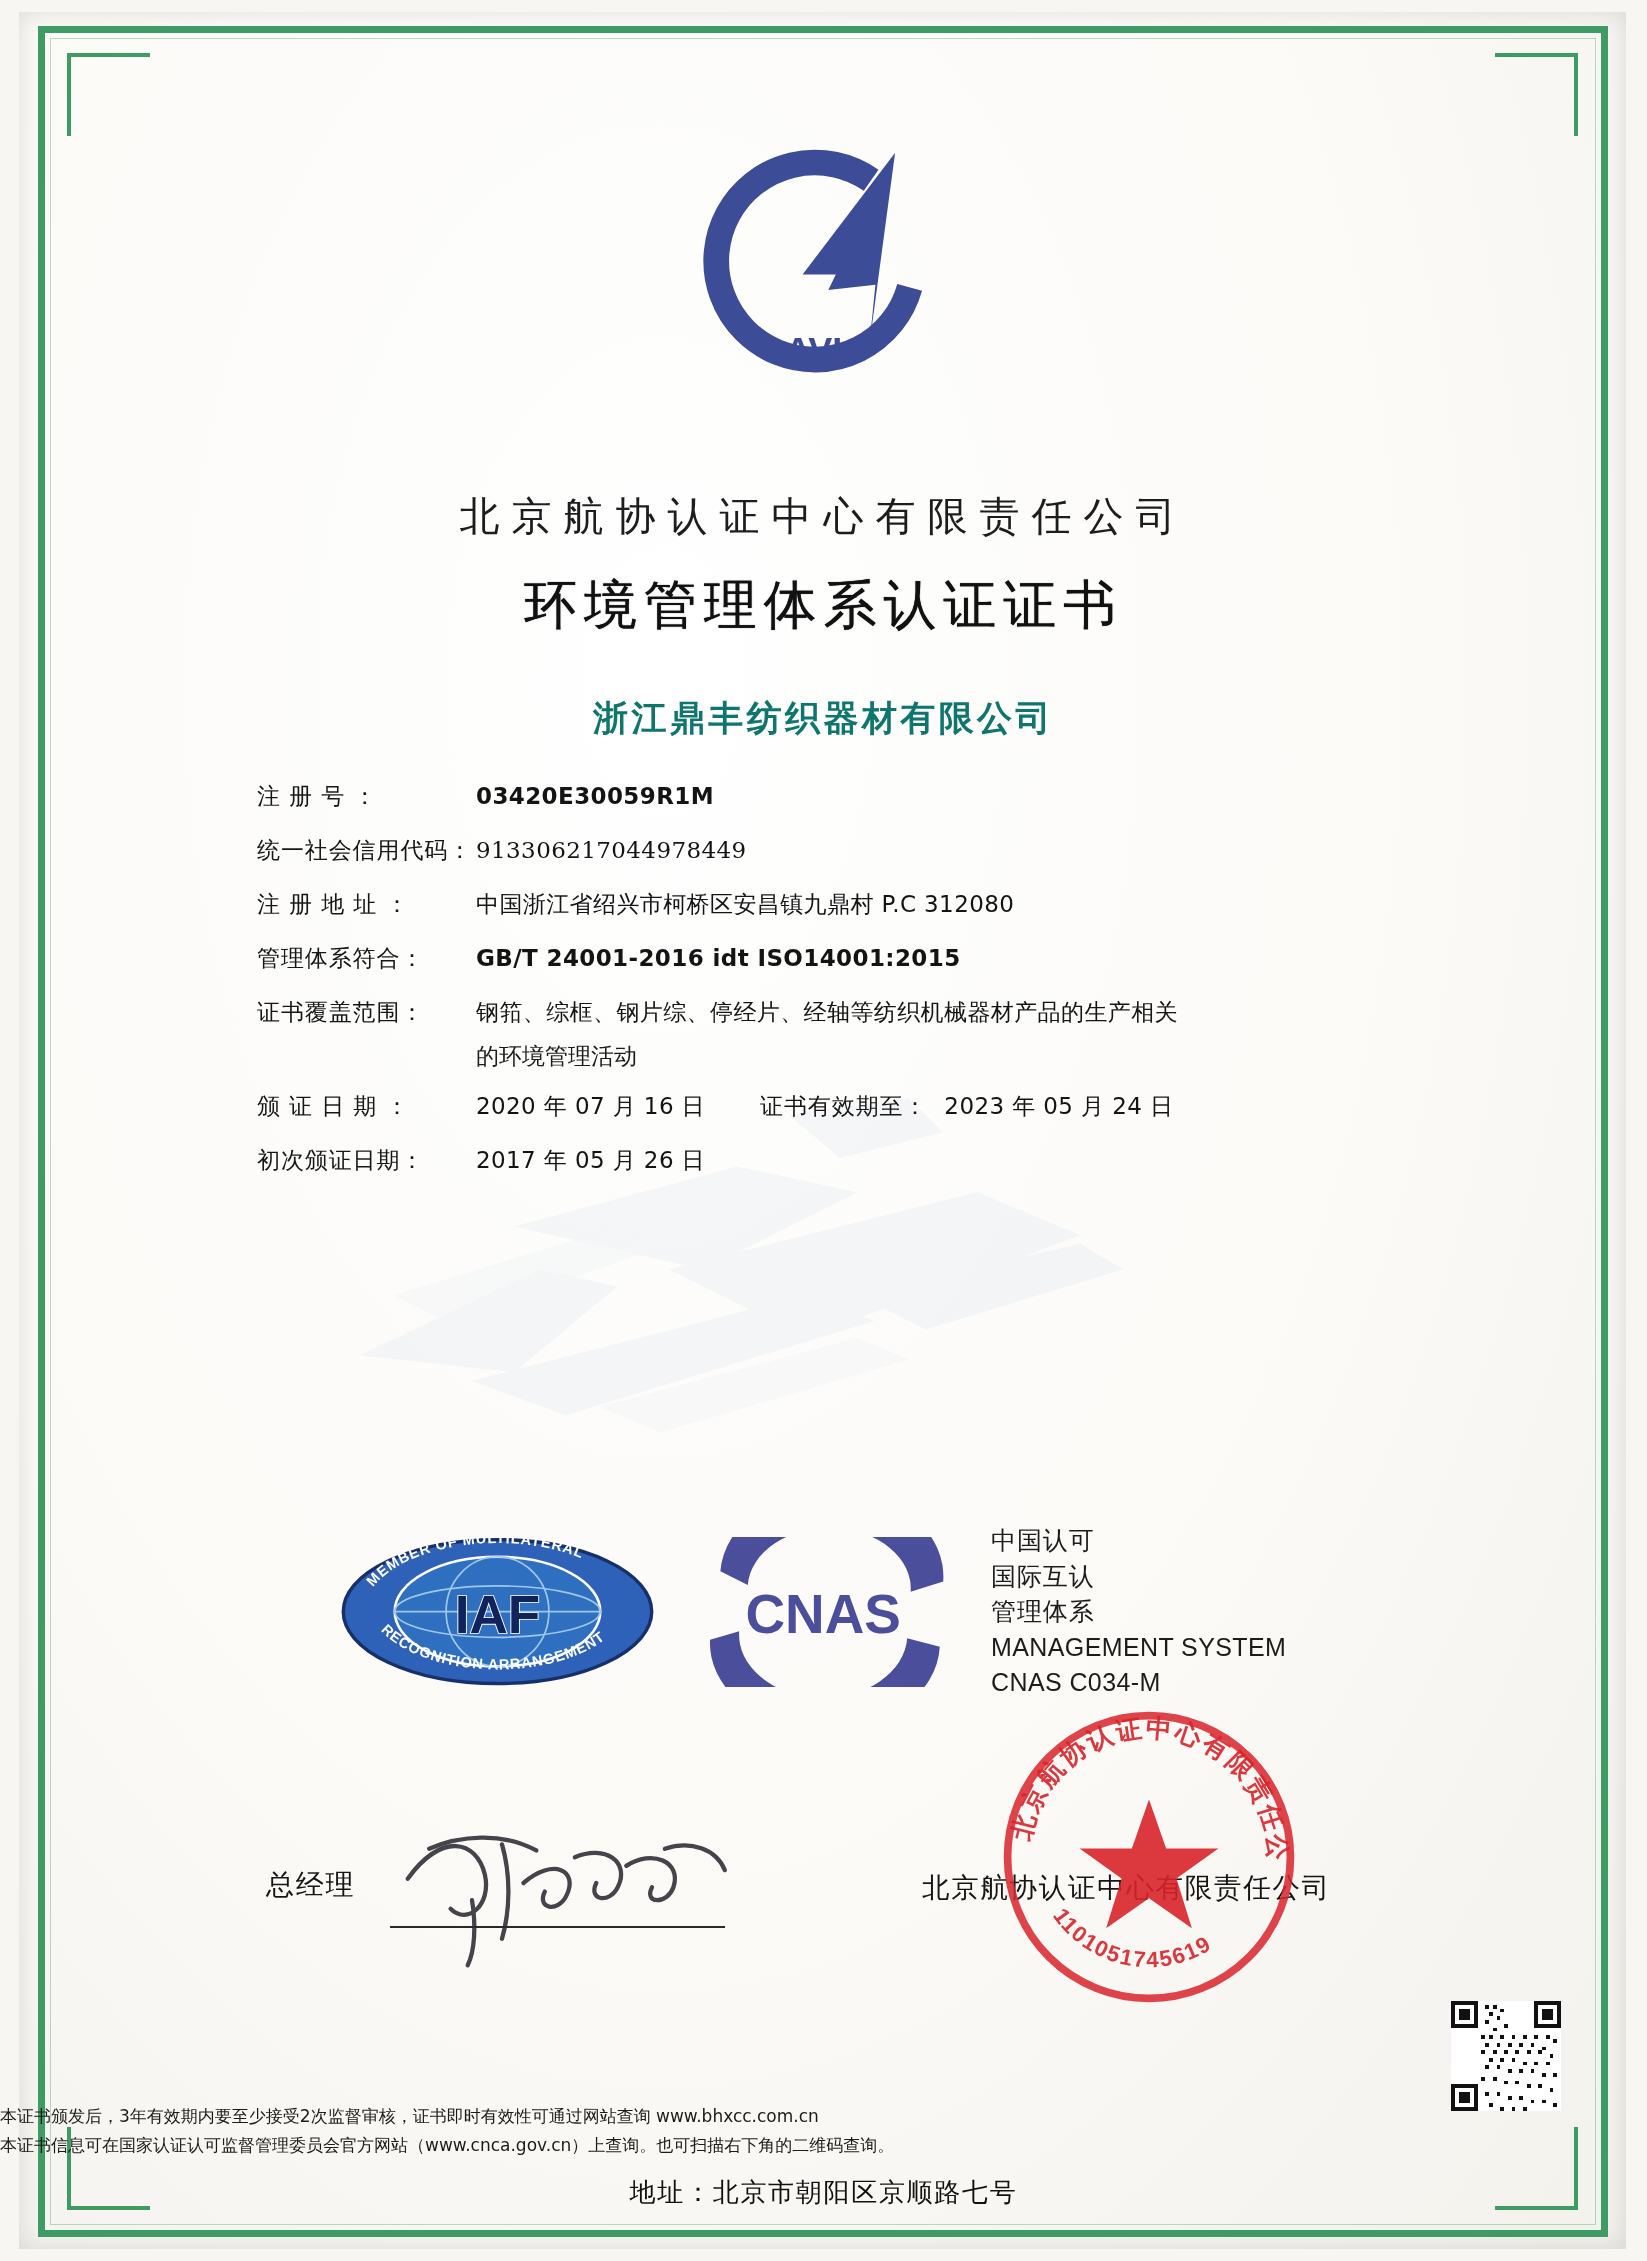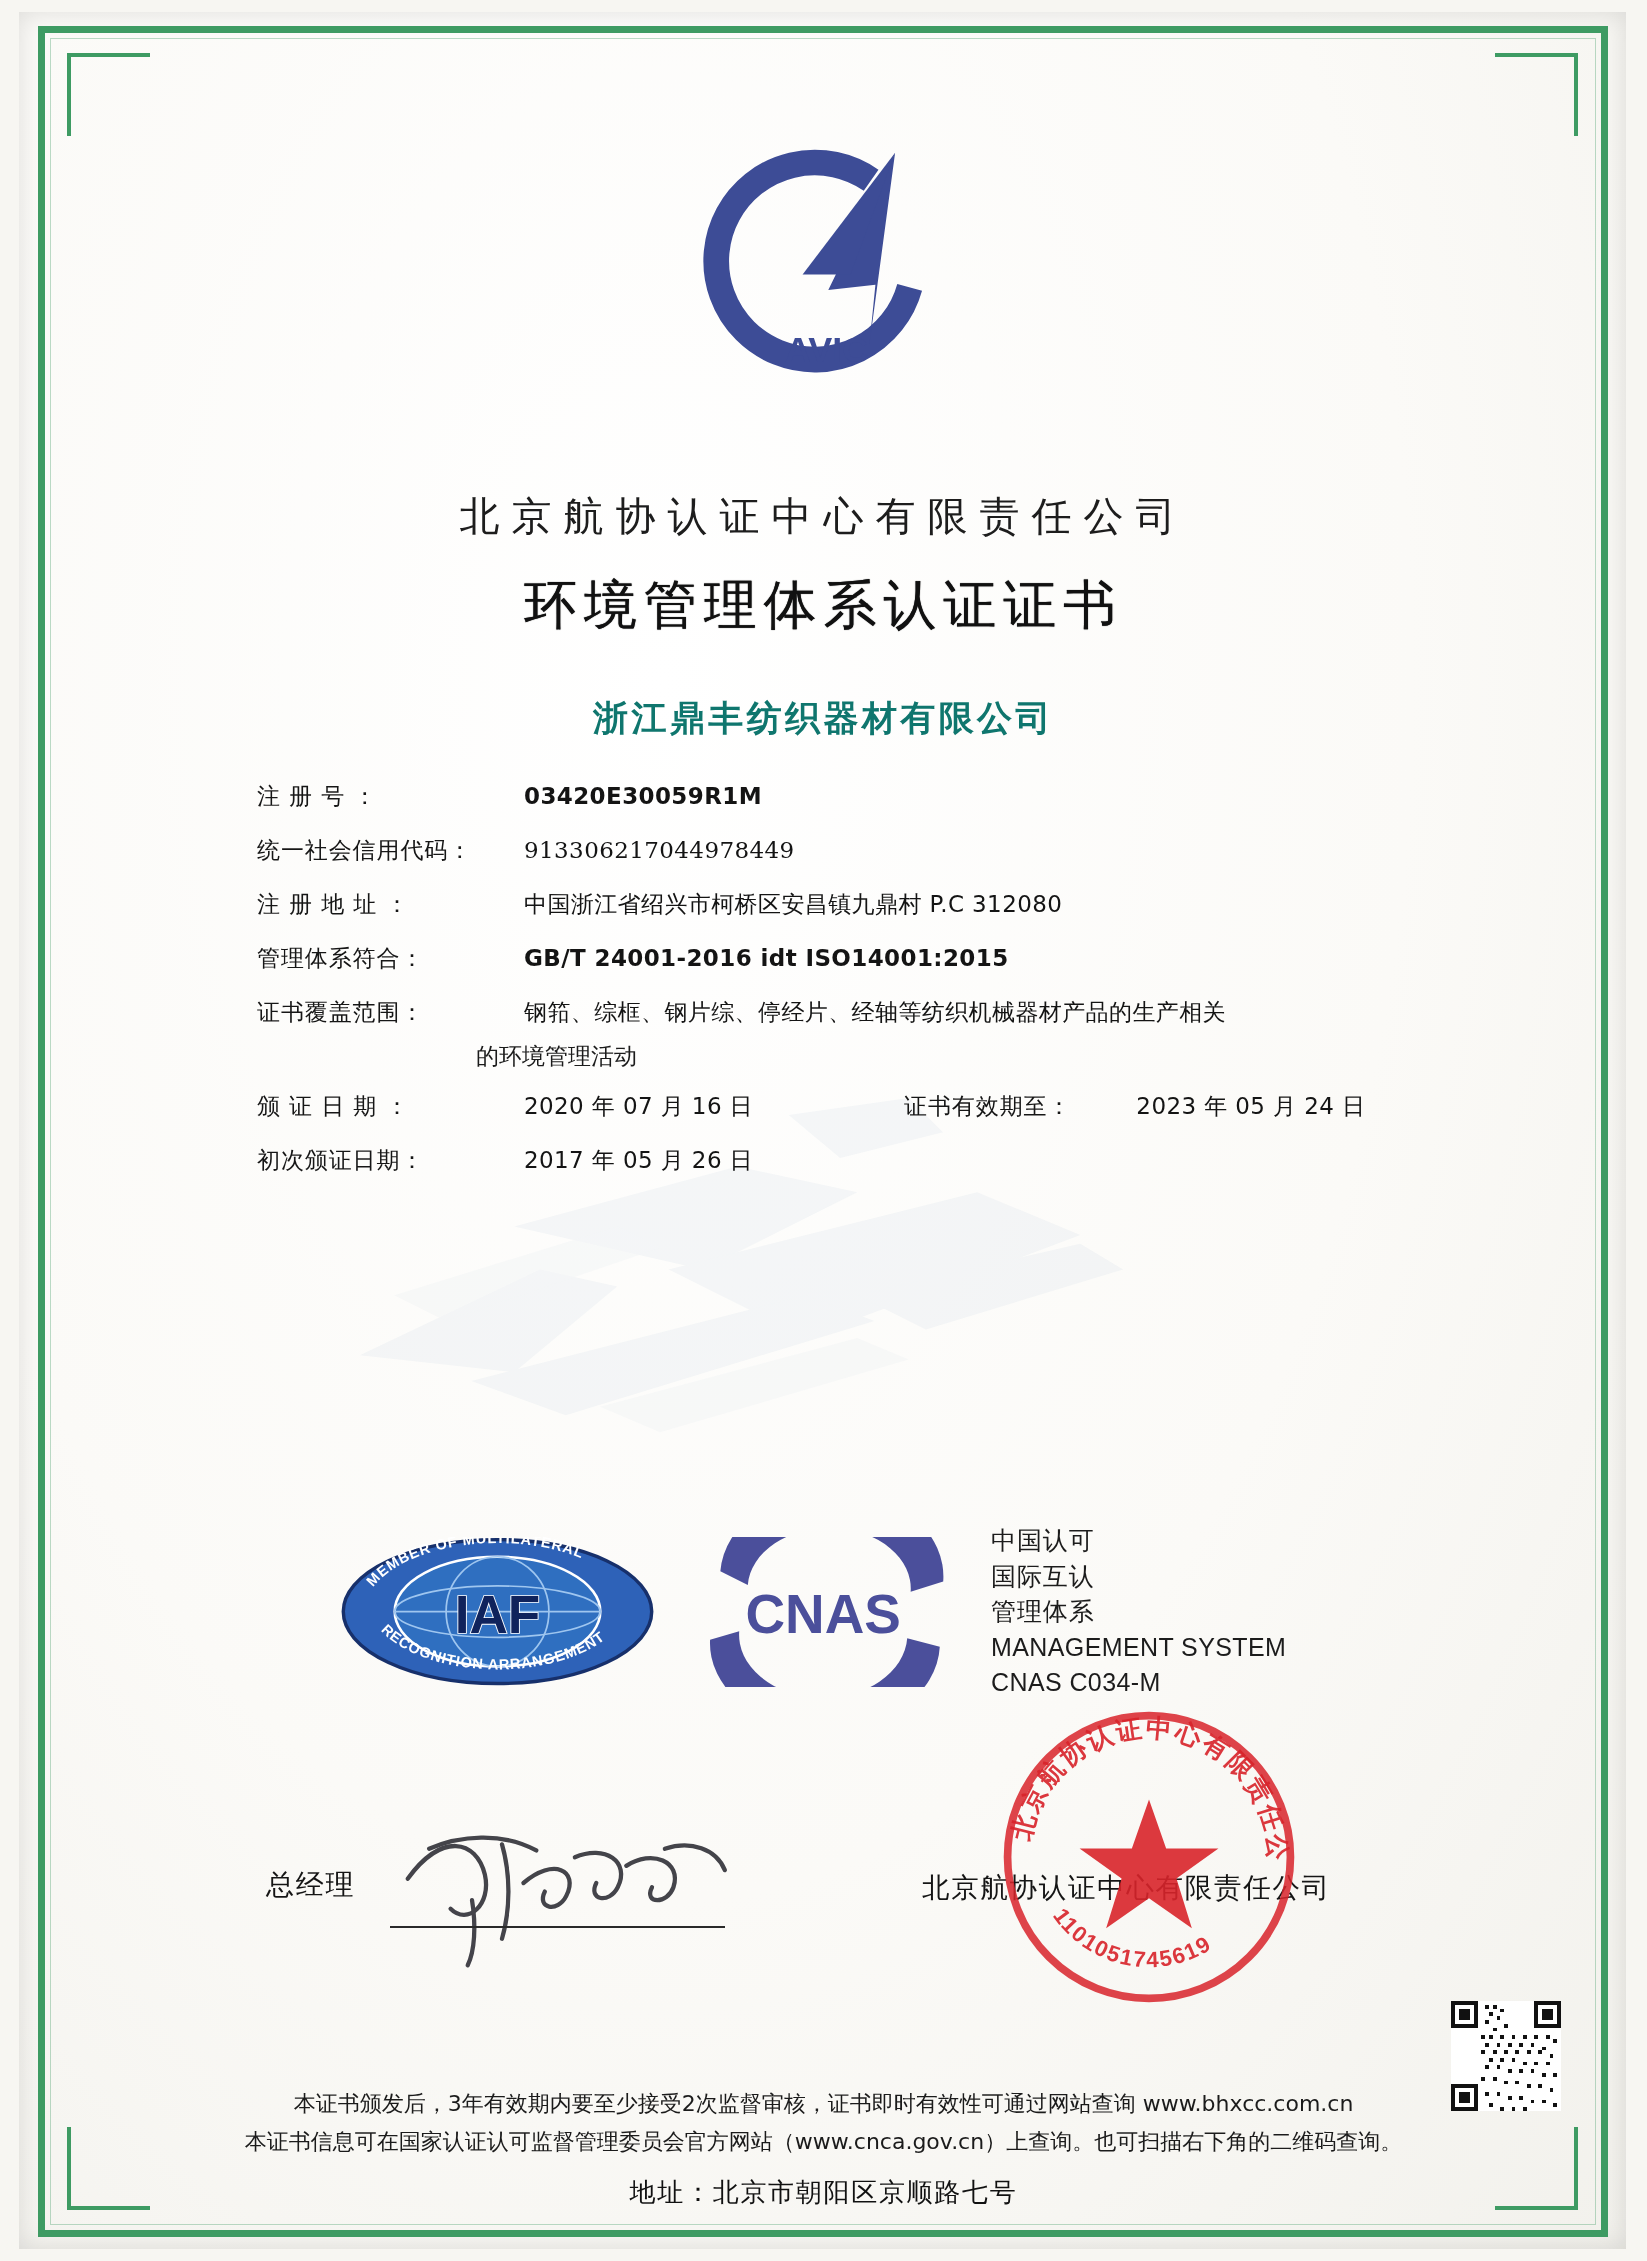--- a/index.html
+++ b/index.html
@@ -95,21 +95,20 @@
   .fields{
     position:absolute;
     left:257px;top:781px;right:146px;
   }
   .row{
     display:flex;
     align-items:flex-start;
     margin-bottom:23px;
     font-size:23px;
     line-height:1.35;
-    gap:48px;
   }
   .lbl{
     width:219px;
     flex:0 0 219px;
     color:#161616;
     letter-spacing:0.9px;
     white-space:nowrap;
   }
   .val{
     color:#141414;
@@ -200,22 +199,22 @@
   .qr{
     position:absolute;
     right:86px;bottom:150px;
     width:110px;height:110px;
   }
 
   
   .footer{
     position:absolute;
     left:0;right:0;bottom:101px;
-    text-align:center;
-    font-size:22px;
+    text-align:left;
+    font-size:17px;
     line-height:1.7;
     color:#1b1b1b;
   }
   .addr{
     position:absolute;
     left:0;right:0;bottom:51px;
     text-align:center;
     font-size:26px;
     letter-spacing:1.7px;
     color:#111;

